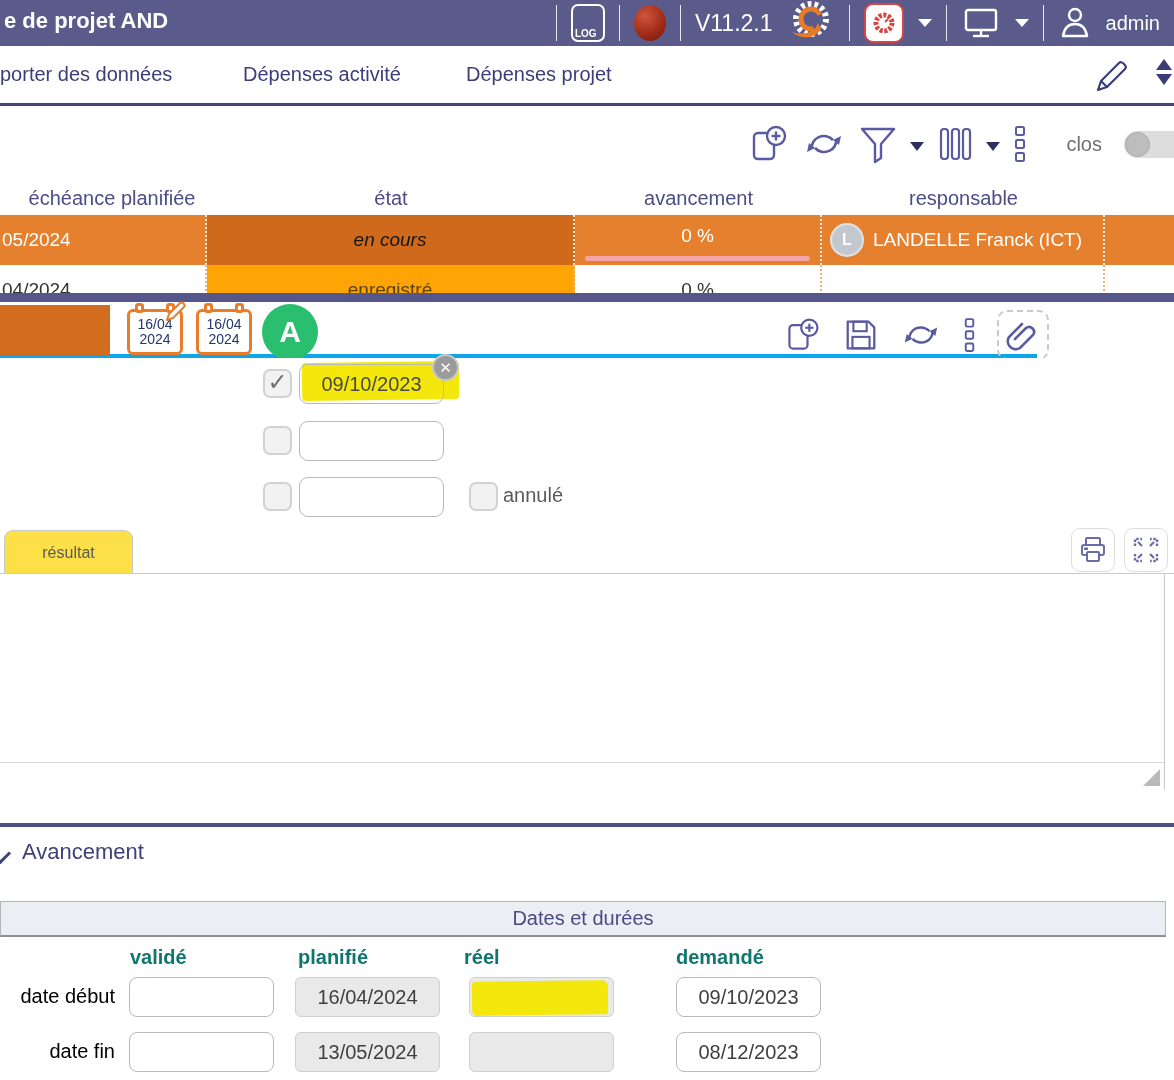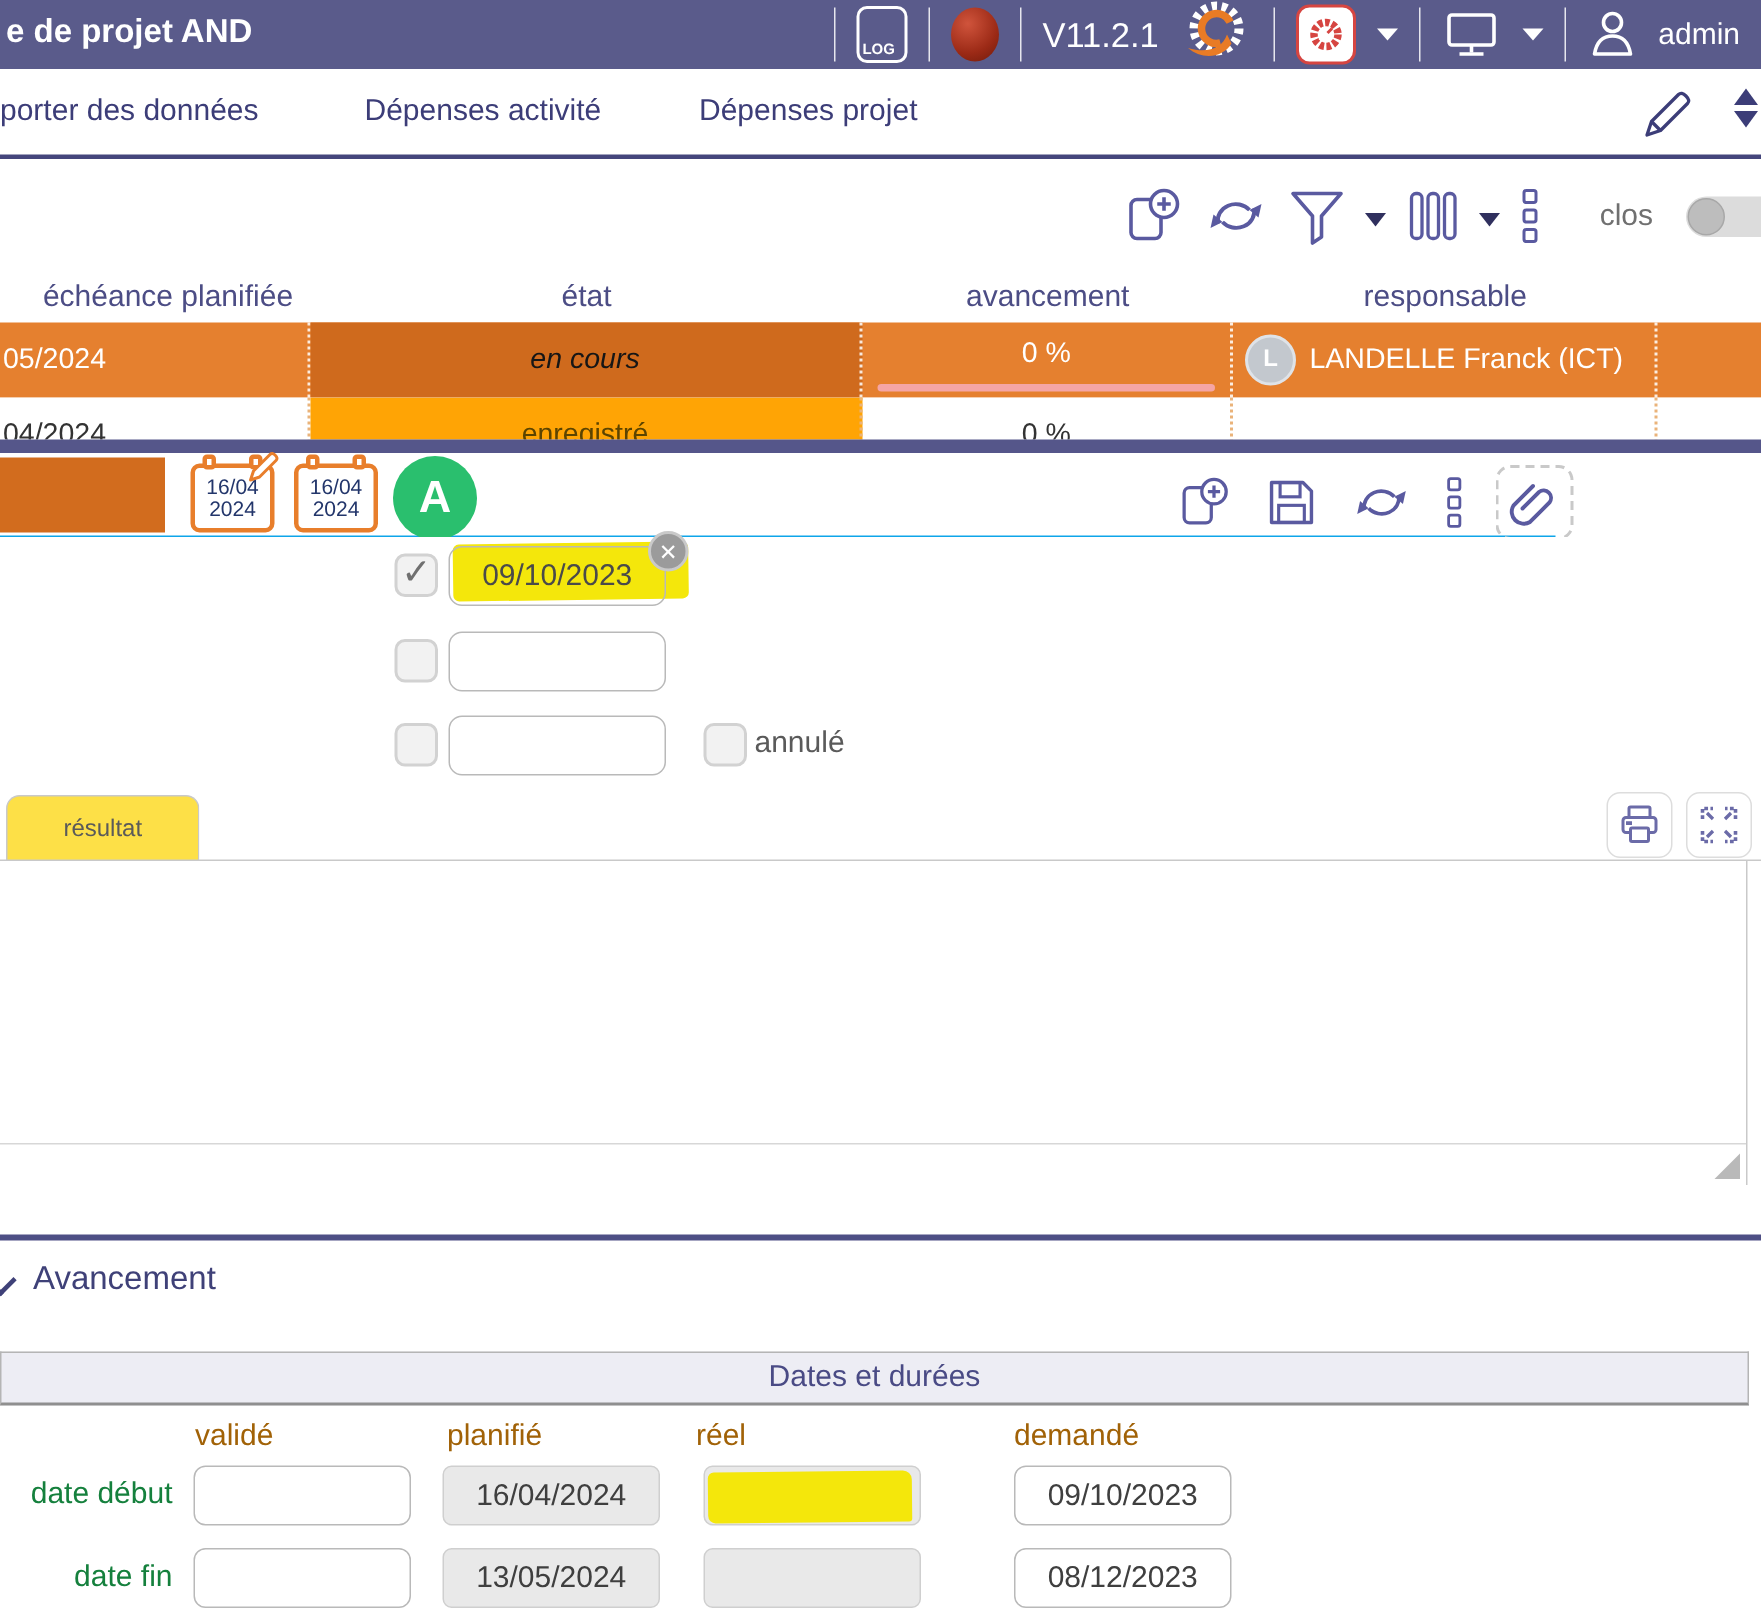--- a/index.html
+++ b/index.html
@@ -40,21 +40,21 @@
   .row1 .cell{position:absolute;top:0;height:100%;box-sizing:border-box;border-right:2px dotted rgba(255,255,255,.85);display:flex;align-items:center;justify-content:center;font-size:19px;color:#fff;}
   .row1 .c-etat{background:#cf6a1d;color:#161616;font-style:italic;}
   .pinkbar{position:absolute;left:10px;right:10px;bottom:4px;height:5px;background:#f5a5a5;border-radius:3px;}
   .avatarL{width:30px;height:30px;border-radius:50%;background:#c3c8ce;border:2px solid #dfe3e8;color:#fff;font-weight:bold;font-size:16px;display:flex;align-items:center;justify-content:center;margin-right:9px;flex:0 0 auto;}
   .row2clip{position:absolute;left:0;top:86px;width:1174px;height:28px;overflow:hidden;}
   .row2{position:relative;width:1174px;height:50px;background:#fff;}
   .row2 .cell{position:absolute;top:0;height:100%;box-sizing:border-box;border-right:2px dotted #eab37a;display:flex;align-items:center;justify-content:center;font-size:19px;color:#333;}
   .row2 .c-etat{background:#ffa405;color:#5c4400;}
   
   #pdivider{position:absolute;left:0;top:293px;width:1174px;height:9px;background:#55568a;}
-  #detailheader{position:absolute;left:0;top:302px;width:1037px;height:56px;background:#fff;border-bottom:1px solid #0ea5e9;box-sizing:border-box;}
+  #detailheader{position:absolute;left:0;top:302px;width:1037px;height:56px;background:#fff;border-bottom:4px solid #0ea5e9;box-sizing:border-box;}
   .orangeblock{position:absolute;left:0;top:3px;width:110px;height:50px;background:#d26c1e;}
   .calbadge{position:absolute;top:7px;width:56px;height:46px;background:#fff;border:3px solid #e87e2b;border-radius:6px;box-sizing:border-box;
             display:flex;flex-direction:column;align-items:center;justify-content:center;color:#23366b;font-size:14px;line-height:15px;font-weight:500;}
   .calbadge .ring{position:absolute;top:-9px;width:9px;height:10px;border:3px solid #e87e2b;border-radius:3px;background:#fff;box-sizing:border-box;}
   .ring.r1{left:5px;} .ring.r2{right:5px;}
   .calpencil{position:absolute;right:-8px;top:-13px;color:#e87e2b;}
   .badge1{left:127px;} .badge2{left:196px;}
   .greenA{position:absolute;left:262px;top:2px;width:56px;height:56px;border-radius:50%;background:#2abf6e;color:#fff;font-size:30px;font-weight:bold;display:flex;align-items:center;justify-content:center;}
   #detailheader .dicons{position:absolute;right:0;top:8px;display:flex;align-items:center;gap:20px;color:#5a5aa0;}
   .clipbox{width:48px;height:46px;border:2px dashed #c9c9c9;border-radius:10px;display:flex;align-items:center;justify-content:center;margin-right:-12px;}
@@ -82,23 +82,23 @@
   #editor{position:absolute;left:0;top:574px;width:1165px;height:216px;background:#fff;border-right:1px solid #c9c9c9;box-sizing:border-box;}
   #editor .innerline{position:absolute;left:0;top:188px;width:100%;height:1px;background:#d7d7d7;}
   .resizer{position:absolute;right:4px;bottom:4px;width:0;height:0;border-left:17px solid transparent;border-bottom:17px solid #b9b9b9;}
   
   #avline{position:absolute;left:0;top:823px;width:1174px;height:4px;background:#4e4f85;}
   #avtitle{position:absolute;left:22px;top:839px;color:#3f4178;font-size:22px;}
   #avchev{position:absolute;left:-7px;top:846px;width:12px;height:12px;border-right:3px solid #3f4178;border-bottom:3px solid #3f4178;transform:rotate(45deg);}
   
   #datesbar{position:absolute;left:0;top:901px;width:1166px;height:36px;background:#ededf4;border:1px solid #b5b5b5;border-bottom:2px solid #8f8f8f;box-sizing:border-box;
             display:flex;align-items:center;justify-content:center;color:#4a4b85;font-size:20px;}
-  .colhead{position:absolute;top:946px;color:#a16207;font-size:20px;font-weight:normal;}
+  .colhead{position:absolute;top:946px;color:#0f766e;font-size:20px;font-weight:bold;}
   .ch0{left:130px;} .ch1{left:298px;} .ch2{left:464px;} .ch3{left:676px;}
-  .dlabel{position:absolute;color:#15803d;font-size:20px;text-align:right;width:112px;left:3px;}
+  .dlabel{position:absolute;color:#000000;font-size:20px;text-align:right;width:112px;left:3px;}
   .dl0{top:985px;} .dl1{top:1040px;}
   .dinp{position:absolute;width:145px;height:40px;border:1px solid #b9b9b9;border-radius:8px;background:#fff;box-sizing:border-box;
         display:flex;align-items:center;justify-content:center;font-size:20px;color:#3f3f3f;}
   .dinp.dis{background:#e9e9e9;border-color:#cfcfcf;border-radius:6px;}
   .r1{top:977px;} .r2{top:1032px;}
   .cv{left:129px;} .cp{left:295px;} .cr{left:469px;} .cd{left:676px;}
   .hl2{position:absolute;left:472px;top:981px;width:136px;height:34px;background:#f4e70b;border-radius:4px 6px 2px 5px;transform:rotate(-.6deg);z-index:2;}
   svg{display:block;}
 </style>
 </head>

